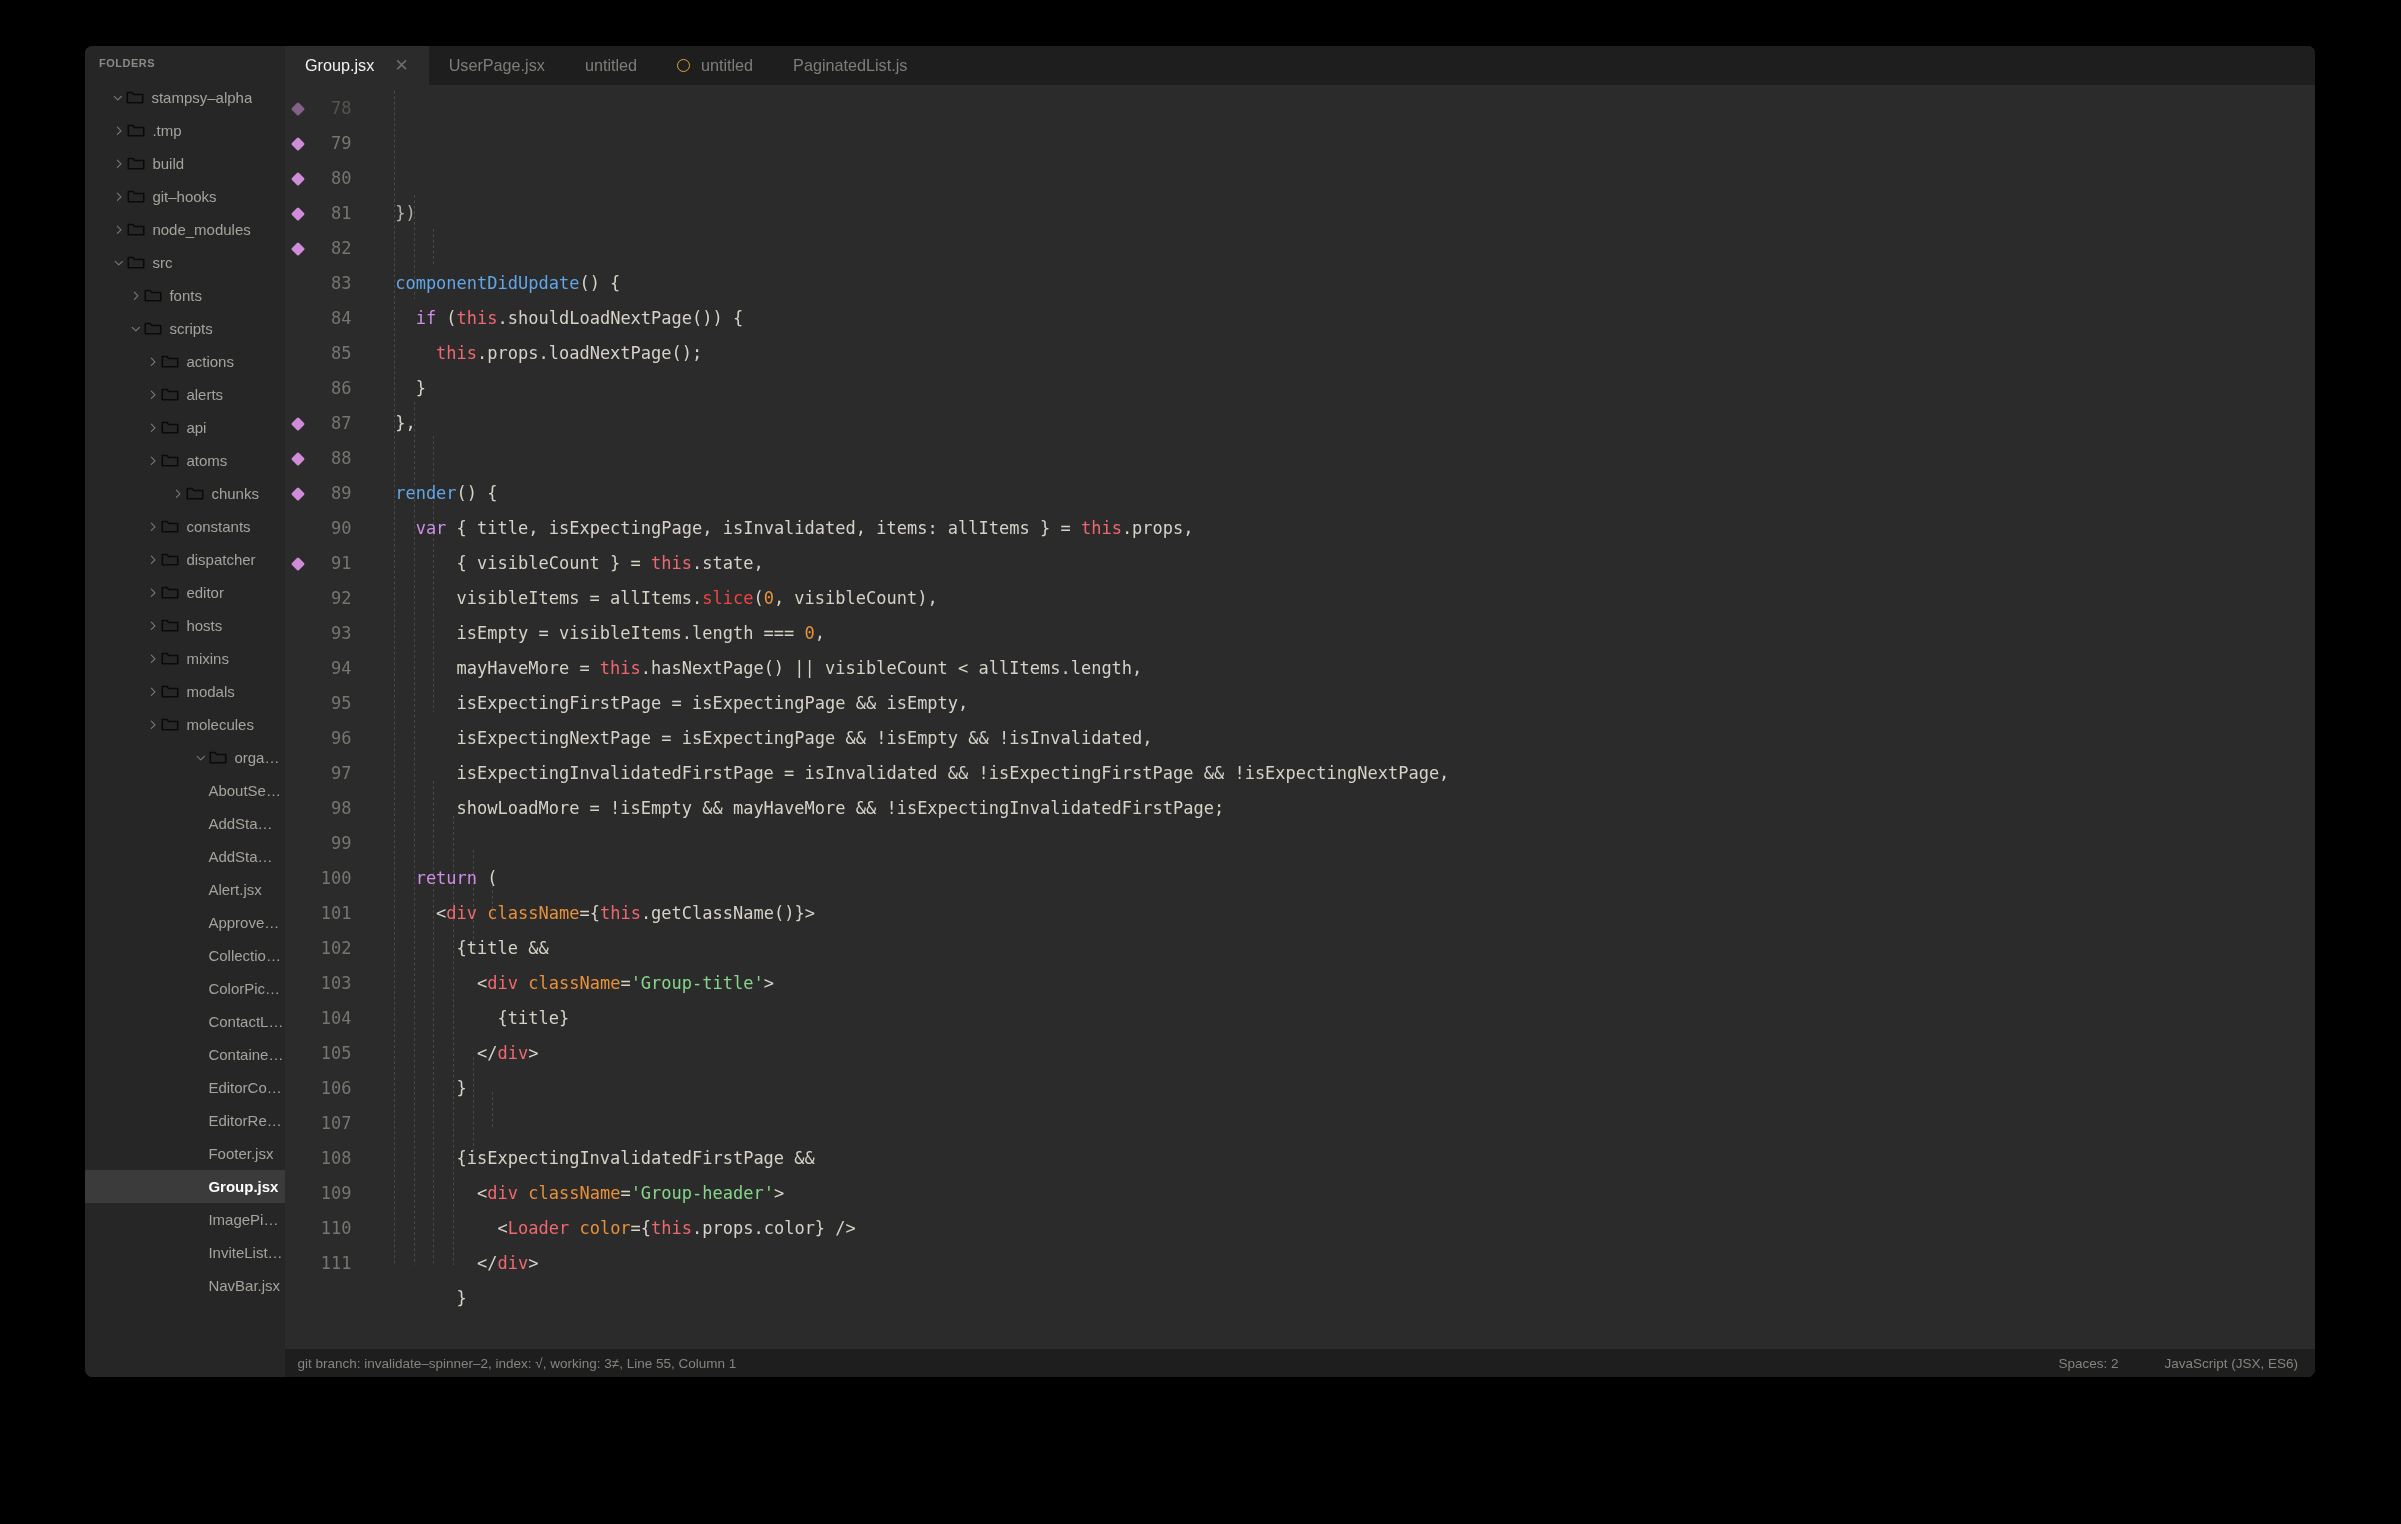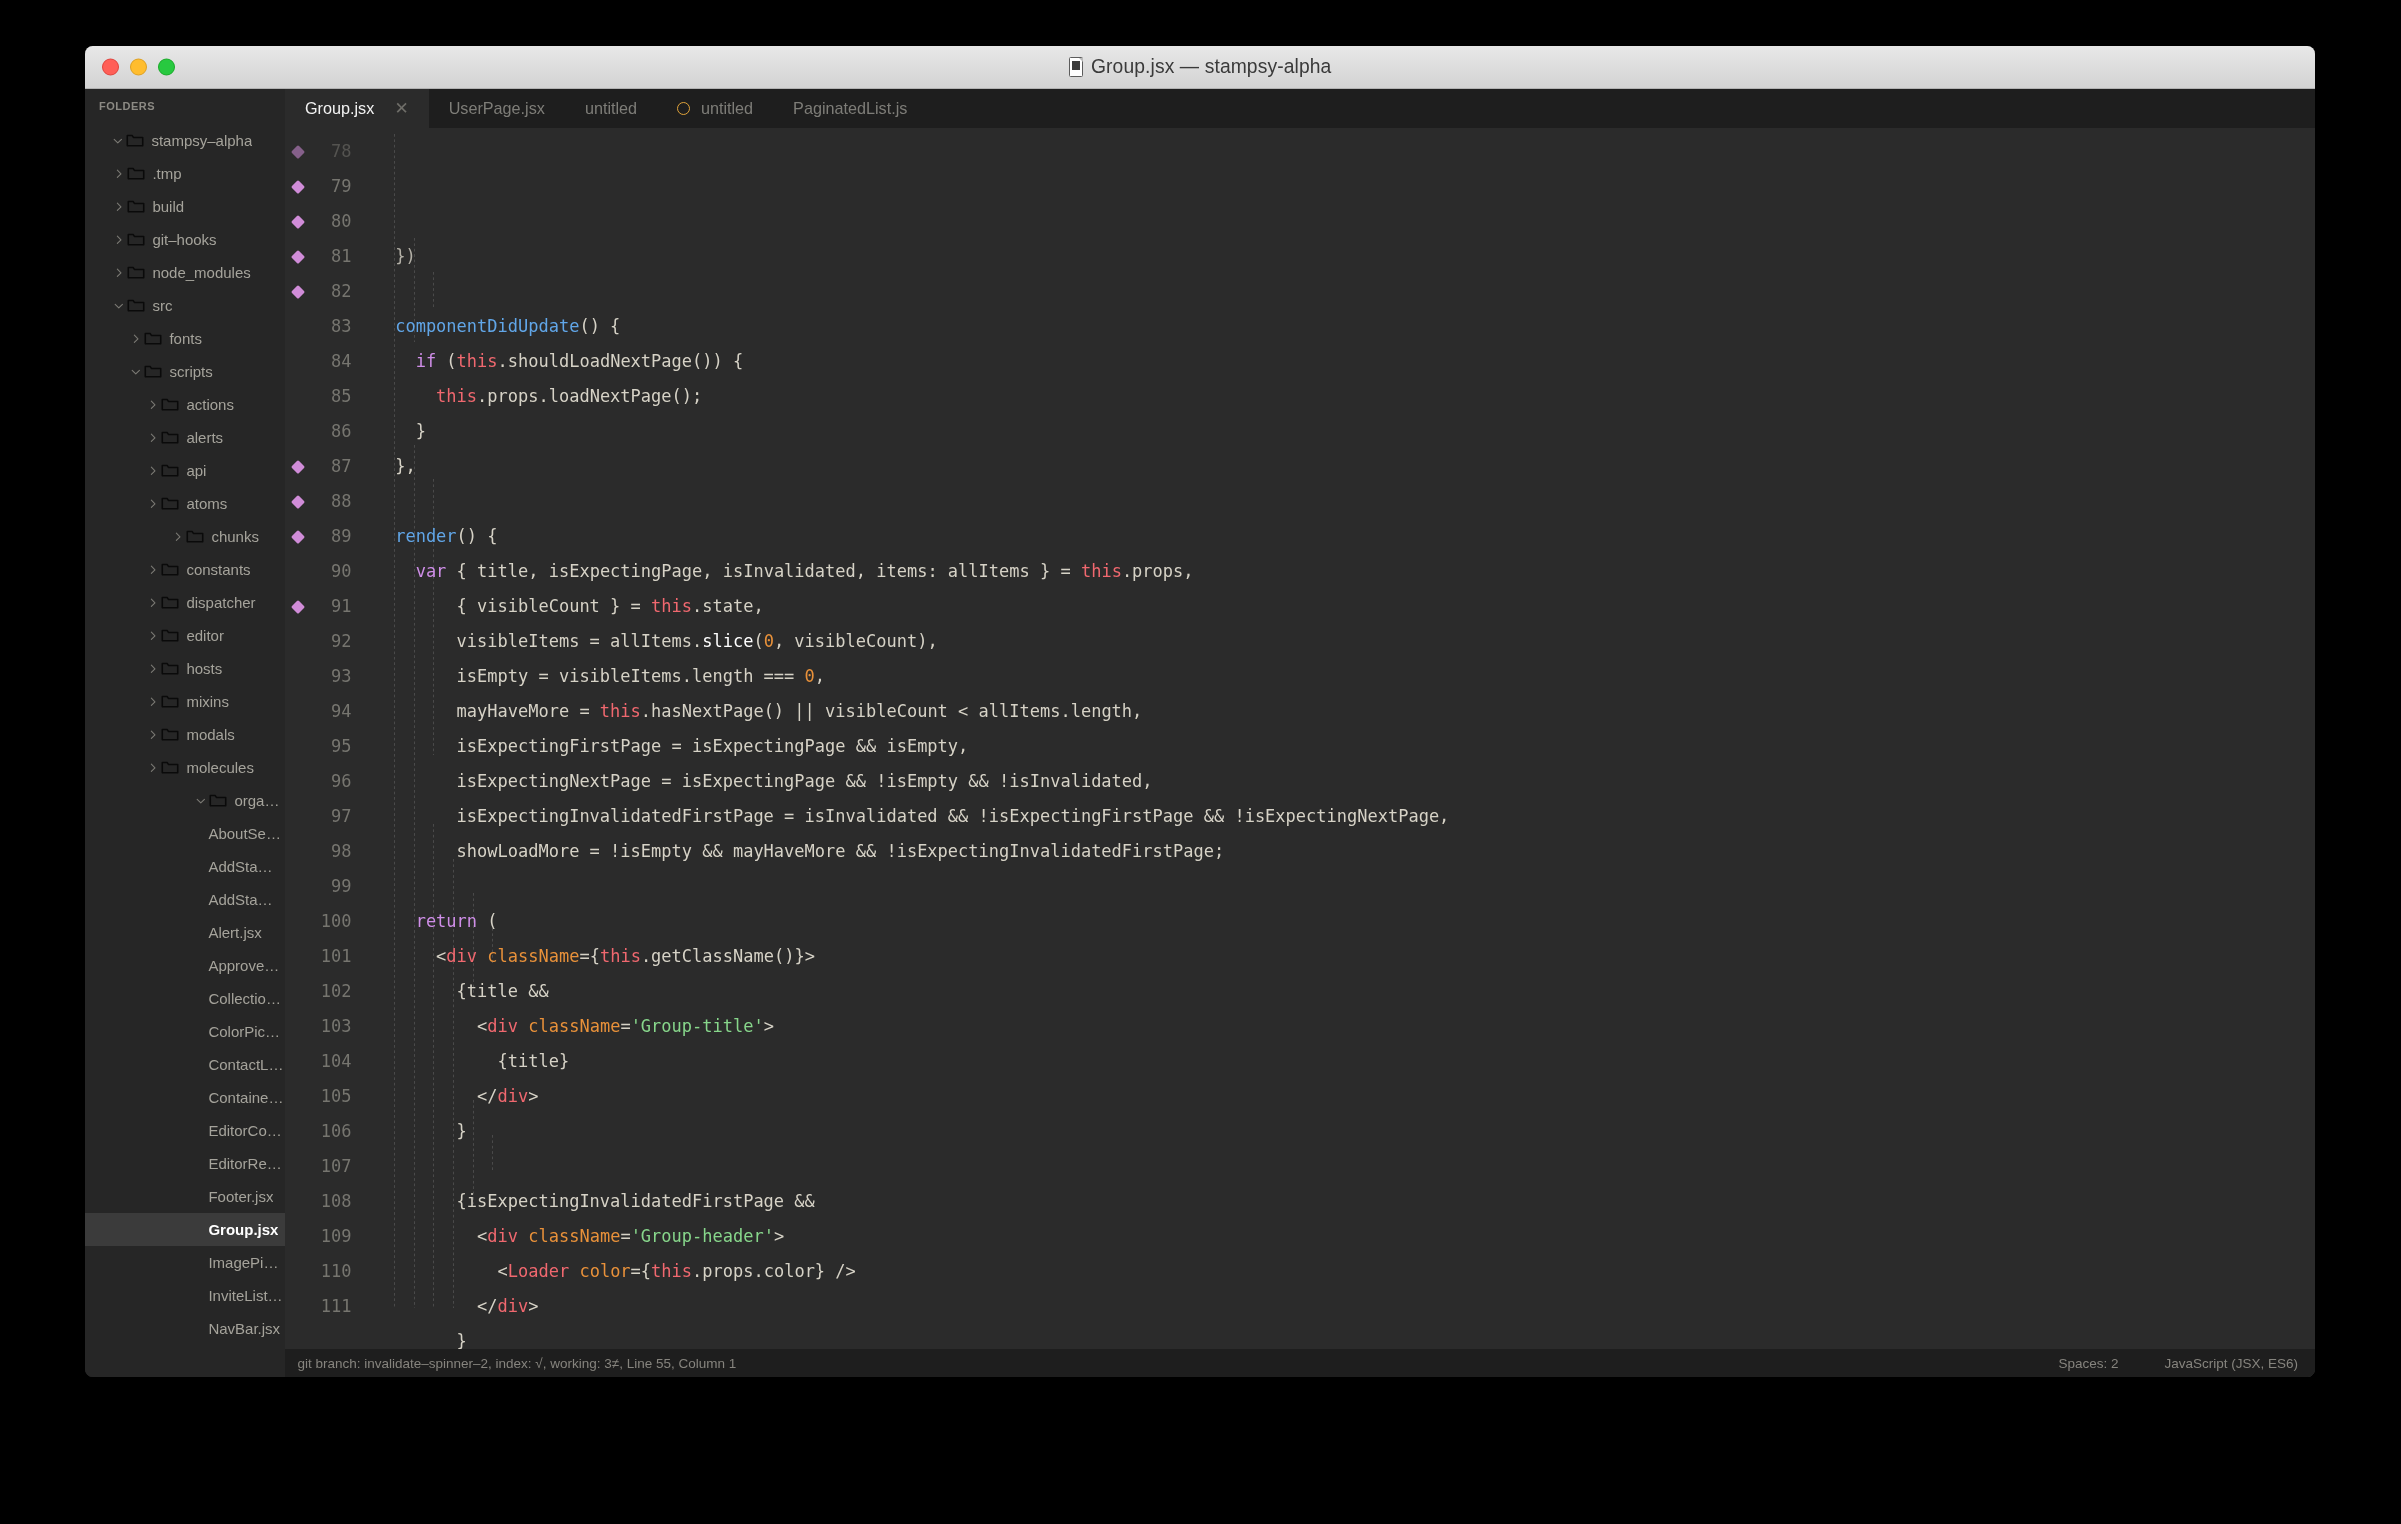--- a/index.html
+++ b/index.html
@@ -137,21 +137,21 @@
   }
   .iguide {
     position: absolute; top: 0; bottom: 0; width: 0.8px;
     background-image: linear-gradient(to bottom, #4a4a4a 0 2.3px, transparent 2.3px 5.4px);
     background-size: 0.8px 5.4px;
   }
   
   .k  { color: #cf8ee8; }           
   .fn { color: #61a6e8; }           
   .th { color: #f0686f; }           
-  .me { color: #ffffff; }           
+  .me { color: #ef4444; }           
   .nu { color: #e8913a; }           
   .tg { color: #f0686f; }           
   .at { color: #e8913a; }           
   .st { color: #87d68b; }           
   .pl { color: #d6d2c6; }           
 
   
   .statusbar {
     height: 28px; flex: 0 0 28px; background: #1e1e1e;
     display: flex; align-items: center;
@@ -160,31 +160,20 @@
     white-space: nowrap;
   }
   .status-left { flex: 1; }
   .status-right { display: flex; gap: 46px; }
 </style>
 </head>
 <body>
 
 <div id="window">
 
-  <div class="titlebar">
-    <div class="traffic">
-      <div class="light red"></div>
-      <div class="light yellow"></div>
-      <div class="light green"></div>
-    </div>
-    <div class="title-center">
-      <span class="doc-icon"></span>
-      <span>Group.jsx — stampsy-alpha</span>
-    </div>
-  </div>
 
   <div class="body">
 
     <div class="sidebar">
       <div class="folders-label">FOLDERS</div>
       <div id="tree">
           <div class="tree-row" style="padding-left: 24px;">
             <span class="chev">
               <svg width="11.6" height="11.6" viewBox="0 0 16 16">
                 <path d="M3 6 L8 11 L13 6" fill="none" stroke="#7b7a74" stroke-width="1.5" stroke-linecap="round" stroke-linejoin="round"></path>

